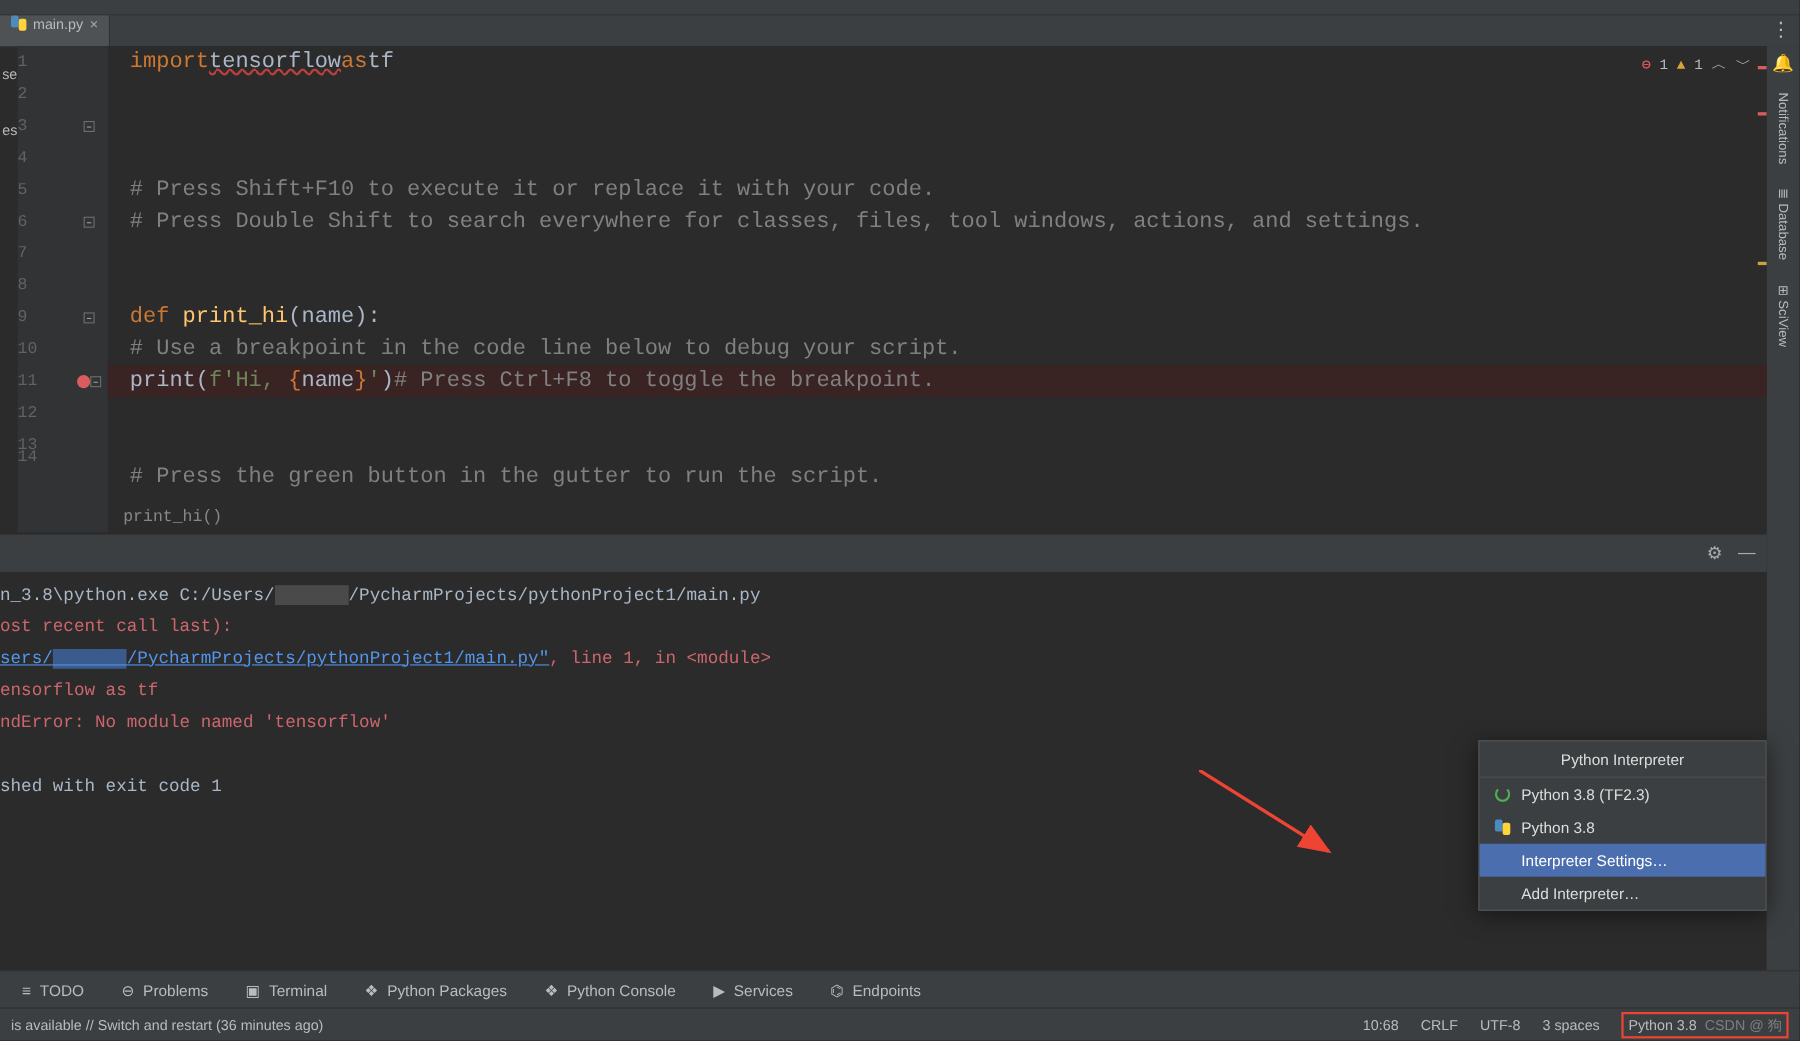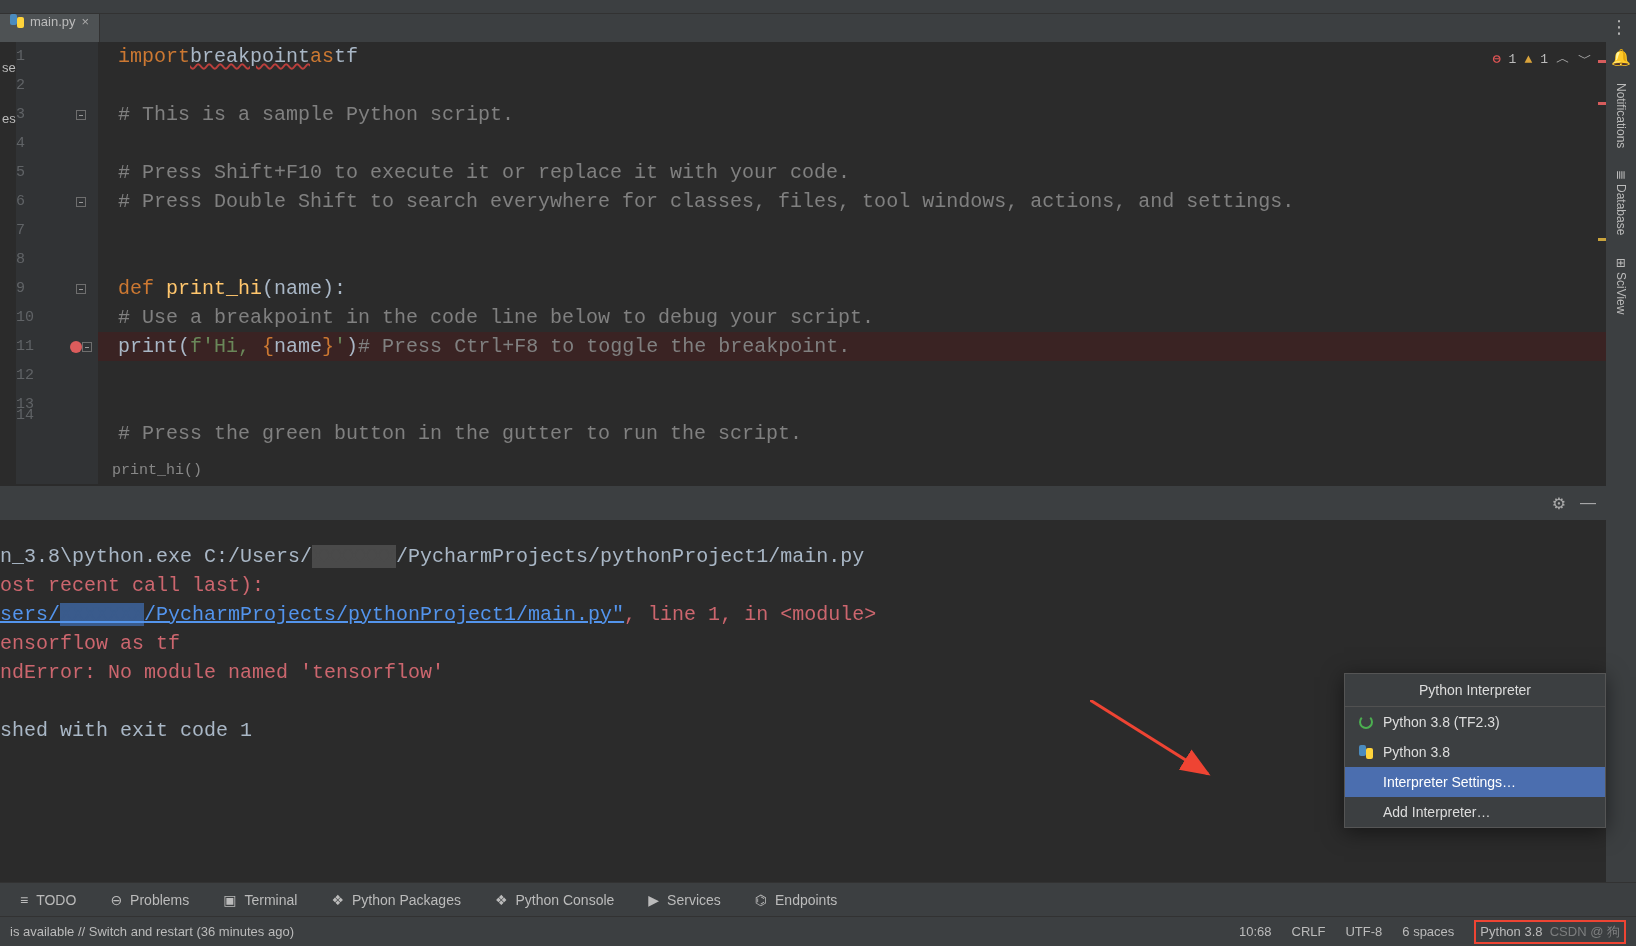--- a/index.html
+++ b/index.html
@@ -48,21 +48,21 @@
 .inspections { position:absolute; right:14px; top:8px; display:flex; align-items:center; gap:8px; font-size:13px; color:#bbb; }
 .inspections .e { color:#e05555; font-weight:bold; }
 .inspections .w { color:#d9a33c; font-weight:bold; }
 .inspections .chev { color:#aaa; font-size:14px; }
 
 
 .panelhdr { position:absolute; left:0; right:30px; top:486px; height:34px; background:#3c3f41; display:flex; align-items:center; justify-content:flex-end; gap:14px; padding:0 10px; }
 .panelhdr .ic { color:#aaa; font-size:16px; }
 
 
-.runout { position:absolute; left:0; right:30px; top:520px; bottom:118px; background:#2b2b2b; font-size:20px; padding-top:22px; }
+.runout { position:absolute; left:0; right:30px; top:520px; bottom:118px; background:#2b2b2b; font-size:16px; padding-top:6px; }
 .runout .row { height:29px; display:flex; align-items:center; white-space:pre; }
 .runout .lnk { color:#5394ec; text-decoration:underline; }
 .runout .rederr { color:#cc666e; }
 
 
 .popup { position:absolute; right:30px; bottom:118px; width:262px; background:#3c3f41; border:1px solid #555; box-shadow:0 4px 20px rgba(0,0,0,.5); font-size:14px; color:#ddd; }
 .popup .title { text-align:center; padding:8px 0; border-bottom:1px solid #515151; }
 .popup .item { display:flex; align-items:center; gap:10px; padding:7px 14px; }
 .popup .item.sel { background:#4b6eaf; color:#fff; }
 .popup .ring { width:14px; height:14px; border:2px solid #4caf50; border-radius:50%; display:inline-block; border-top-color:transparent; }
@@ -150,23 +150,22 @@
         <span class="fold"></span>
       </div>
       <div class="line ln mono" style="top: 319px; position: absolute;">12</div>
       <div class="line mark" style="top: 319px; position: absolute;"></div>
       <div class="line ln mono" style="top: 348px; position: absolute;">13</div>
       <div class="line mark" style="top: 348px; position: absolute;"></div>
       <div class="line ln mono" style="top: 359px; position: absolute;">14</div>
       <div class="line mark" style="top: 377px; position: absolute;"></div>
     </div>
   <div class="code" id="code">
-      <div class="line codeline mono" style="top: 0px; position: absolute; left: 0px; right: 0px;"><span class="kw">import</span> <span class="id err">breakpoint</span> <span class="kw">as</span> <span class="id">tf</span></div>
+      <div class="line codeline mono" style="top: 0px; position: absolute; left: 0px; right: 0px;"><span class="kw">import</span> <span class="id err">tensorflow</span> <span class="kw">as</span> <span class="id">tf</span></div>
       <div class="line codeline mono" style="top: 29px; position: absolute; left: 0px; right: 0px;"></div>
-      <div class="line codeline mono" style="top: 58px; position: absolute; left: 0px; right: 0px;"><span class="cmnt"># This is a sample Python script.</span></div>
       <div class="line codeline mono" style="top: 87px; position: absolute; left: 0px; right: 0px;"></div>
       <div class="line codeline mono" style="top: 116px; position: absolute; left: 0px; right: 0px;"><span class="cmnt"># Press Shift+F10 to execute it or replace it with your code.</span></div>
       <div class="line codeline mono" style="top: 145px; position: absolute; left: 0px; right: 0px;"><span class="cmnt"># Press Double Shift to search everywhere for classes, files, tool windows, actions, and settings.</span></div>
       <div class="line codeline mono" style="top: 174px; position: absolute; left: 0px; right: 0px;"></div>
       <div class="line codeline mono" style="top: 203px; position: absolute; left: 0px; right: 0px;"></div>
       <div class="line codeline mono" style="top: 232px; position: absolute; left: 0px; right: 0px;"><span class="kw">def </span><span class="fn">print_hi</span><span class="id">(name):</span></div>
       <div class="line codeline mono" style="top: 261px; position: absolute; left: 0px; right: 0px;">    <span class="cmnt"># Use a breakpoint in the code line below to debug your script.</span></div>
       <div class="line codeline mono bpline" style="top: 290px; position: absolute; left: 0px; right: 0px;">    <span class="id">print(</span><span class="str">f'Hi, </span><span class="kw">{</span><span class="id">name</span><span class="kw">}</span><span class="str">'</span><span class="id">)</span>  <span class="cmnt"># Press Ctrl+F8 to toggle the breakpoint.</span></div>
       <div class="line codeline mono" style="top: 319px; position: absolute; left: 0px; right: 0px;"></div>
       <div class="line codeline mono" style="top: 348px; position: absolute; left: 0px; right: 0px;"></div>
@@ -241,18 +240,18 @@
   <span class="btn">▶ <span>Services</span></span>
   <span class="btn">⌬ <span>Endpoints</span></span>
 </div>
 
 <div class="status">
   <span>is available // Switch and restart (36 minutes ago)</span>
   <span class="right">
     <span>10:68</span>
     <span>CRLF</span>
     <span>UTF-8</span>
-    <span>6 spaces</span>
+    <span>3 spaces</span>
     <span class="pyframe">
       <span>Python 3.8</span> &nbsp;<span style="opacity:.5">CSDN @ 狗</span>
     </span>
   </span>
 </div>
 
 </body></html>

